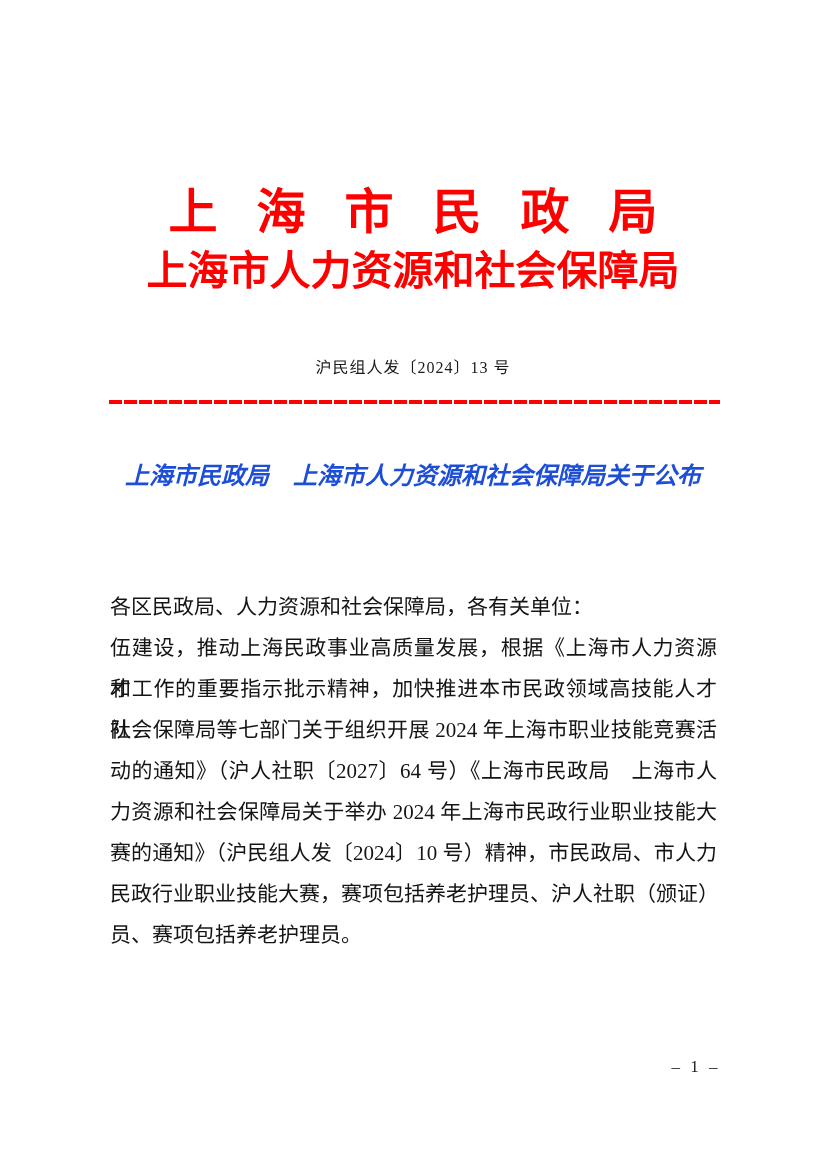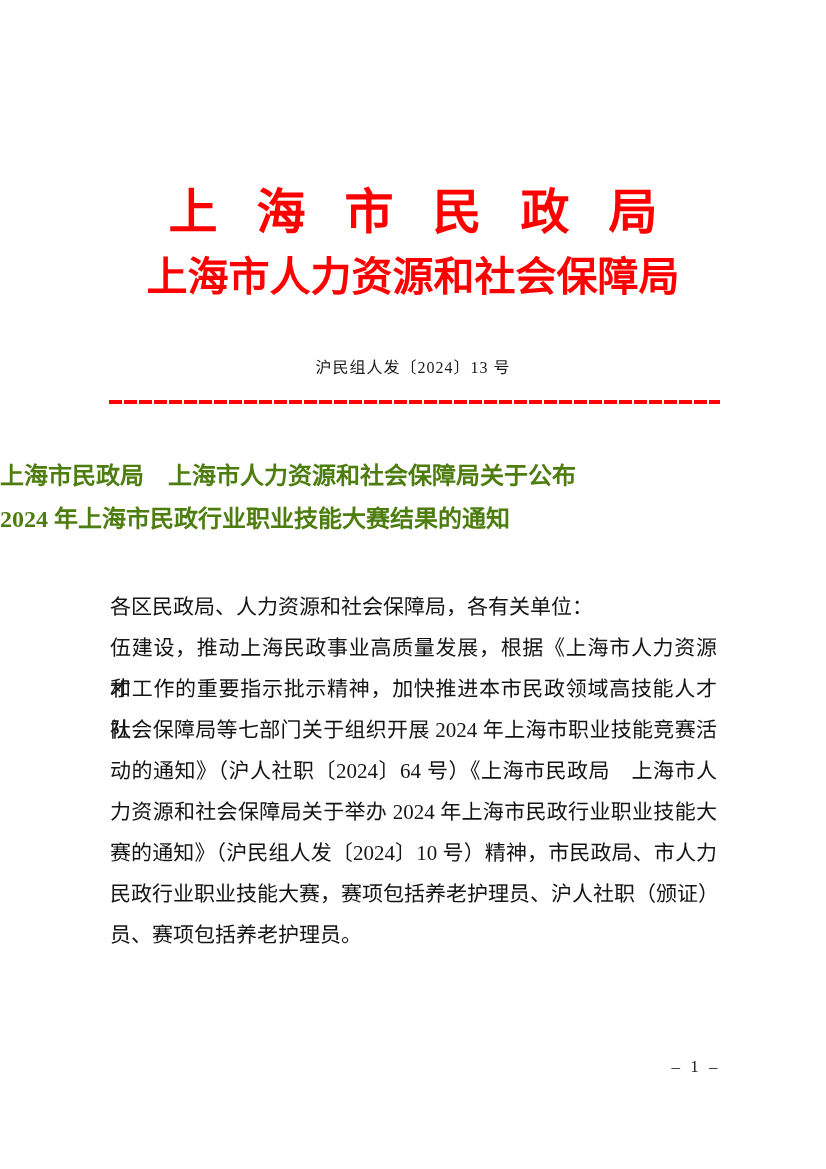--- a/index.html
+++ b/index.html
@@ -30,21 +30,21 @@
   .agency-line1 {
     font-size: 49px;
     line-height: 58px;
     white-space: nowrap;
   }
   .agency-line1 .spread {
     letter-spacing: 39px;
     margin-right: -39px; 
   }
   .agency-line2 {
-    margin-top: 10px;
+    margin-top: 4px;
     font-size: 41px;
     line-height: 50px;
     white-space: nowrap;
   }
 
   
   .doc-number {
     position: absolute;
     top: 354px;
     left: 0;
@@ -69,25 +69,26 @@
       #ffffff 13px, #ffffff 15px
     );
   }
 
   
   .doc-title {
     position: absolute;
     top: 455px;
     left: 0;
     width: 100%;
-    text-align: left;
+    text-align: center;
     font-size: 24px;
     font-weight: bold;
     line-height: 43px;
-    color: #4d7c0f;
+    color: #1d4ed8;
+    font-style: italic;
   }
   .doc-title .title-line { white-space: nowrap; }
 
   
   .doc-body {
     position: absolute;
     top: 587px;
     left: 110px;
     width: 607px;
     font-size: 21px;
@@ -132,29 +133,28 @@
     </div>
     <div class="agency-line2">上海市人力资源和社会保障局</div>
   </div>
 
   <div class="doc-number">沪民组人发〔2024〕13 号</div>
 
   <div class="red-rule"></div>
 
   <div class="doc-title">
     <div class="title-line">上海市民政局　上海市人力资源和社会保障局关于公布</div>
-    <div class="title-line">2024 年上海市民政行业职业技能大赛结果的通知</div>
   </div>
 
   <div class="doc-body">
     <div class="body-line flush-left">各区民政局、人力资源和社会保障局，各有关单位：</div>
     <div class="body-line">伍建设，推动上海民政事业高质量发展，根据《上海市人力资源和</div>
     <div class="body-line">才工作的重要指示批示精神，加快推进本市民政领域高技能人才队</div>
     <div class="body-line">社会保障局等七部门关于组织开展 2024 年上海市职业技能竞赛活</div>
-    <div class="body-line">动的通知》（沪人社职〔2024〕64 号）《上海市民政局　上海市人</div>
+    <div class="body-line">动的通知》（沪人社职〔2027〕64 号）《上海市民政局　上海市人</div>
     <div class="body-line">力资源和社会保障局关于举办 2024 年上海市民政行业职业技能大</div>
     <div class="body-line">赛的通知》（沪民组人发〔2024〕10 号）精神，市民政局、市人力</div>
     <div class="body-line">民政行业职业技能大赛，赛项包括养老护理员、沪人社职（颁证）</div>
     <div class="body-line flush-left">员、赛项包括养老护理员。</div>
   </div>
 
   <div class="page-number">– 1 –</div>
 
 </div>
 

